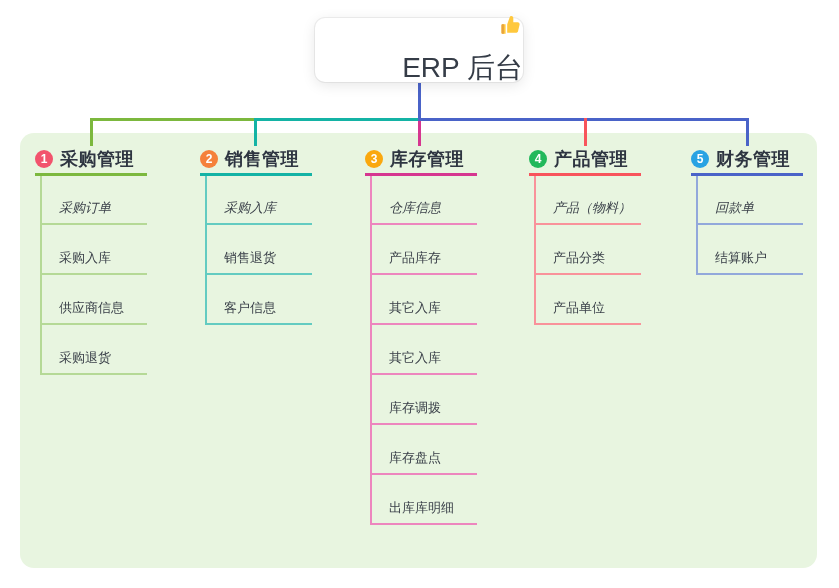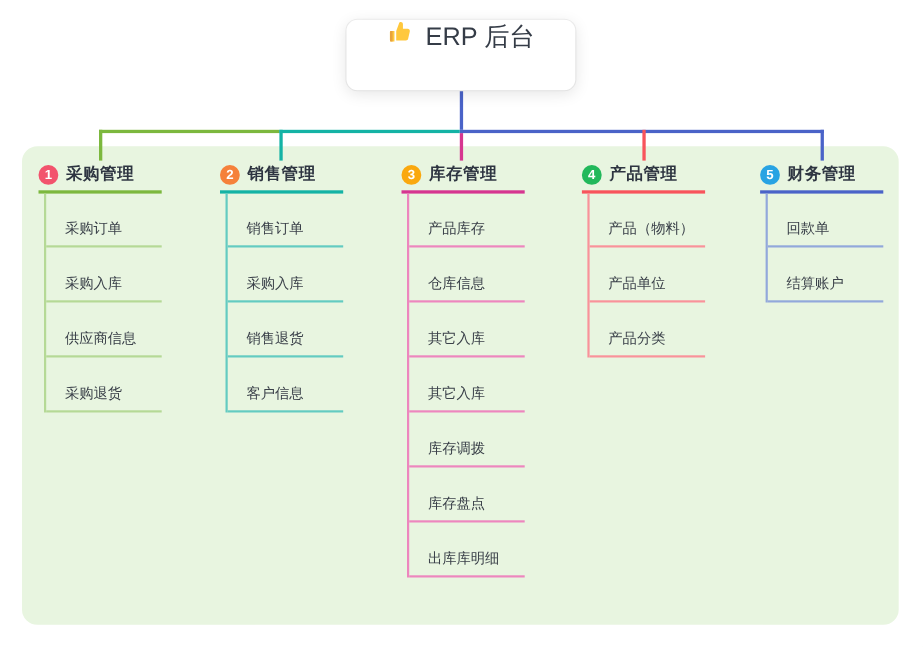--- a/index.html
+++ b/index.html
@@ -4,38 +4,38 @@
 <style>
   * { box-sizing: border-box; margin: 0; padding: 0; }
   body { background:#ffffff; font-family:"Liberation Sans", sans-serif; }
   .canvas { position:relative; width:839px; height:588px; background:#ffffff; overflow:hidden; }
 
   .panel { position:absolute; left:20px; top:133px; width:797px; height:435px; border-radius:14px; }
 
   .root-node { position:absolute; left:315px; top:18px; width:208px; height:64px;
     background:#ffffff; border-radius:10px;
     box-shadow:0 3px 14px rgba(0,0,0,0.10), 0 0 0 1px #f1f1f1;
-    display:flex; align-items:flex-start; justify-content:center; gap:11px;
-    font-size:23px; font-weight:500; color:#353C47; }
+    display:flex; align-items:flex-end; justify-content:center; gap:11px;
+    font-size:28px; font-weight:500; color:#353C47;flex-direction:column; }
 
   .conn { position:absolute; }
 
   .branch { position:absolute; top:146px; width:112px; }
   .topic { height:30px; display:flex; align-items:center; gap:7px;
     border-bottom:3px solid var(--main); padding-bottom:2px; cursor:default; }
   .badge { width:18px; height:18px; border-radius:50%; background:var(--badge);
     color:#fff; font-size:12px; font-weight:bold; flex:0 0 18px;
     display:flex; align-items:center; justify-content:center; }
-  .topic-label { font-size:15px; font-weight:600; color:#2E3541; letter-spacing:0.5px; white-space:nowrap; }
+  .topic-label { font-size:18px; font-weight:600; color:#2E3541; letter-spacing:0.5px; white-space:nowrap; }
 
   .sub-list { margin-left:5px; border-left:2px solid var(--sub); }
   .sub-item { height:50px; display:flex; align-items:flex-end;
     padding:0 0 6px 17px; border-bottom:2px solid var(--sub);
     font-size:13px; color:#3A4049; white-space:nowrap; }
-  .sub-item:first-child { height:49px; }
+  .sub-item:first-child { height:49px;font-style:italic; }
 </style>
 </head>
 <body>
 
 <div class="canvas">
 
   <div class="panel" style="background-color: rgb(232, 245, 224);"></div>
 
   <div class="conn" style="left: 418px; top: 82px; width: 3px; height: 36px; background-color: rgb(74, 99, 200);"></div>
   <div class="conn" style="left: 418px; top: 121px; width: 3px; height: 25px; background-color: rgb(214, 54, 144);"></div>
@@ -69,52 +69,51 @@
       <div class="sub-item">采购退货</div>
     </div>
   </div>
 
   <div class="branch" style="left: 200px; --main: #14B3A5; --sub: #63CBC1; --badge: #F5813B;">
     <div class="topic">
       <span class="badge">2</span>
       <span class="topic-label">销售管理</span>
     </div>
     <div class="sub-list">
-      <div class="sub-item">销售订单</div>
       <div class="sub-item">采购入库</div>
       <div class="sub-item">销售退货</div>
       <div class="sub-item">客户信息</div>
     </div>
   </div>
 
   <div class="branch" style="left: 365px; --main: #D63690; --sub: #ED86BE; --badge: #FAA80E;">
     <div class="topic">
       <span class="badge">3</span>
       <span class="topic-label">库存管理</span>
     </div>
     <div class="sub-list">
+      <div class="sub-item">仓库信息</div>
       <div class="sub-item">产品库存</div>
-      <div class="sub-item">仓库信息</div>
       <div class="sub-item">其它入库</div>
       <div class="sub-item">其它入库</div>
       <div class="sub-item">库存调拨</div>
       <div class="sub-item">库存盘点</div>
       <div class="sub-item">出库库明细</div>
     </div>
   </div>
 
   <div class="branch" style="left: 529px; --main: #F8545C; --sub: #F9929A; --badge: #22B85B;">
     <div class="topic">
       <span class="badge">4</span>
       <span class="topic-label">产品管理</span>
     </div>
     <div class="sub-list">
       <div class="sub-item">产品（物料）</div>
+      <div class="sub-item">产品分类</div>
       <div class="sub-item">产品单位</div>
-      <div class="sub-item">产品分类</div>
     </div>
   </div>
 
   <div class="branch" style="left: 691px; --main: #4A63C8; --sub: #92A8DB; --badge: #28A3E3;">
     <div class="topic">
       <span class="badge">5</span>
       <span class="topic-label">财务管理</span>
     </div>
     <div class="sub-list">
       <div class="sub-item">回款单</div>

